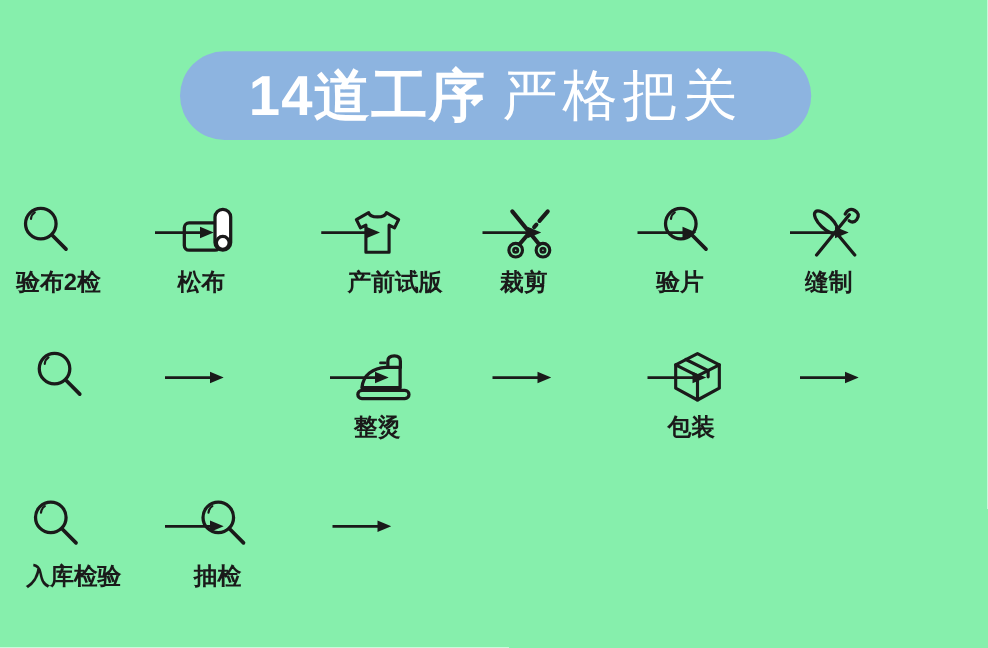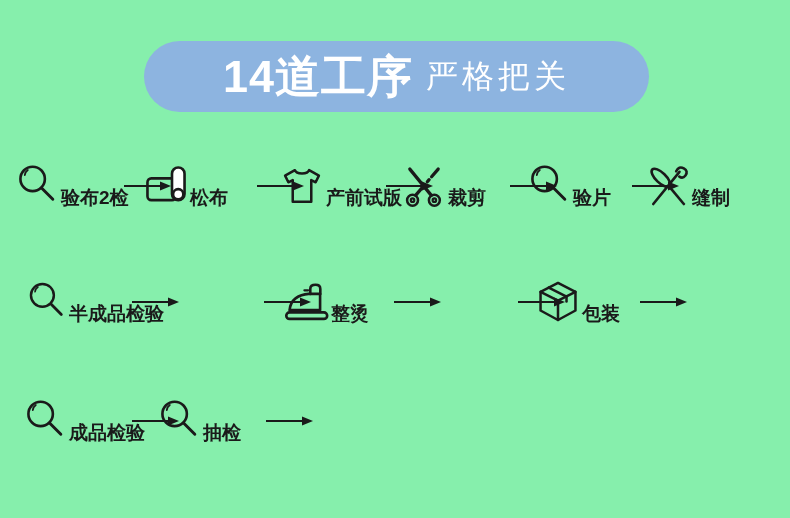--- a/index.html
+++ b/index.html
@@ -7,25 +7,25 @@
     position:relative;width:790px;height:518px;background:#ffffff;overflow:hidden;
     font-family:"Liberation Sans","DejaVu Sans",sans-serif;
   }
   
   .badge{
     position:absolute;left:144px;top:41px;width:505px;height:71px;
     border-radius:36px;display:flex;align-items:center;justify-content:center;
     white-space:nowrap;
   }
   .badge .bold{font-size:45px;font-weight:800;letter-spacing:1px;}
-  .badge .light{font-size:32px;font-weight:300;letter-spacing:4px;margin-left:13px;}
+  .badge .light{font-size:44px;font-weight:300;letter-spacing:4px;margin-left:13px;}
   
   .step{
     position:absolute;transform:translateX(-50%);
-    display:flex;align-items:flex-end;width:140px;
+    display:flex;flex-direction:column;align-items:flex-start;width:140px;
   }
   .step .icon{width:48px;height:48px;display:block;}
   .step .label{
     margin-top:5px;font-size:19px;font-weight:700;line-height:24px;
     color:#1a1a1a;white-space:nowrap;
   }
   .arrow{position:absolute;transform:translate(-50%,-50%);width:48px;height:14px;}
   svg{display:block;}
 </style>
 </head>
@@ -144,21 +144,20 @@
       <use href="#ic-arrow"></use>
     </svg>
   <svg class="arrow" style="left:655px;top:186px" viewBox="0 0 48 14">
       <use href="#ic-arrow"></use>
     </svg>
 
   <div class="step" style="left:94px;top:278px">
     <svg class="icon" viewBox="0 0 44 44">
         <use href="#ic-magnifier"></use>
       </svg>
-    <div class="label">半成品检验</div>
   </div>
   <div class="step" style="left:353px;top:278px">
     <svg class="icon" viewBox="0 0 44 44">
         <use href="#ic-iron"></use>
       </svg>
     <div class="label">整烫</div>
   </div>
   <div class="step" style="left:604px;top:278px">
     <svg class="icon" viewBox="0 0 44 44">
         <use href="#ic-box"></use>
@@ -178,21 +177,21 @@
       <use href="#ic-arrow"></use>
     </svg>
   <svg class="arrow" style="left:663px;top:302px" viewBox="0 0 48 14">
       <use href="#ic-arrow"></use>
     </svg>
 
   <div class="step" style="left:91px;top:397px">
     <svg class="icon" viewBox="0 0 44 44">
         <use href="#ic-magnifier"></use>
       </svg>
-    <div class="label">成品检验</div>
+    <div class="label">入库检验</div>
   </div>
   <div class="step" style="left:225px;top:397px">
     <svg class="icon" viewBox="0 0 44 44">
         <use href="#ic-magnifier"></use>
       </svg>
     <div class="label">抽检</div>
   </div>
   <svg class="arrow" style="left:155px;top:421px" viewBox="0 0 48 14">
       <use href="#ic-arrow"></use>
     </svg>

